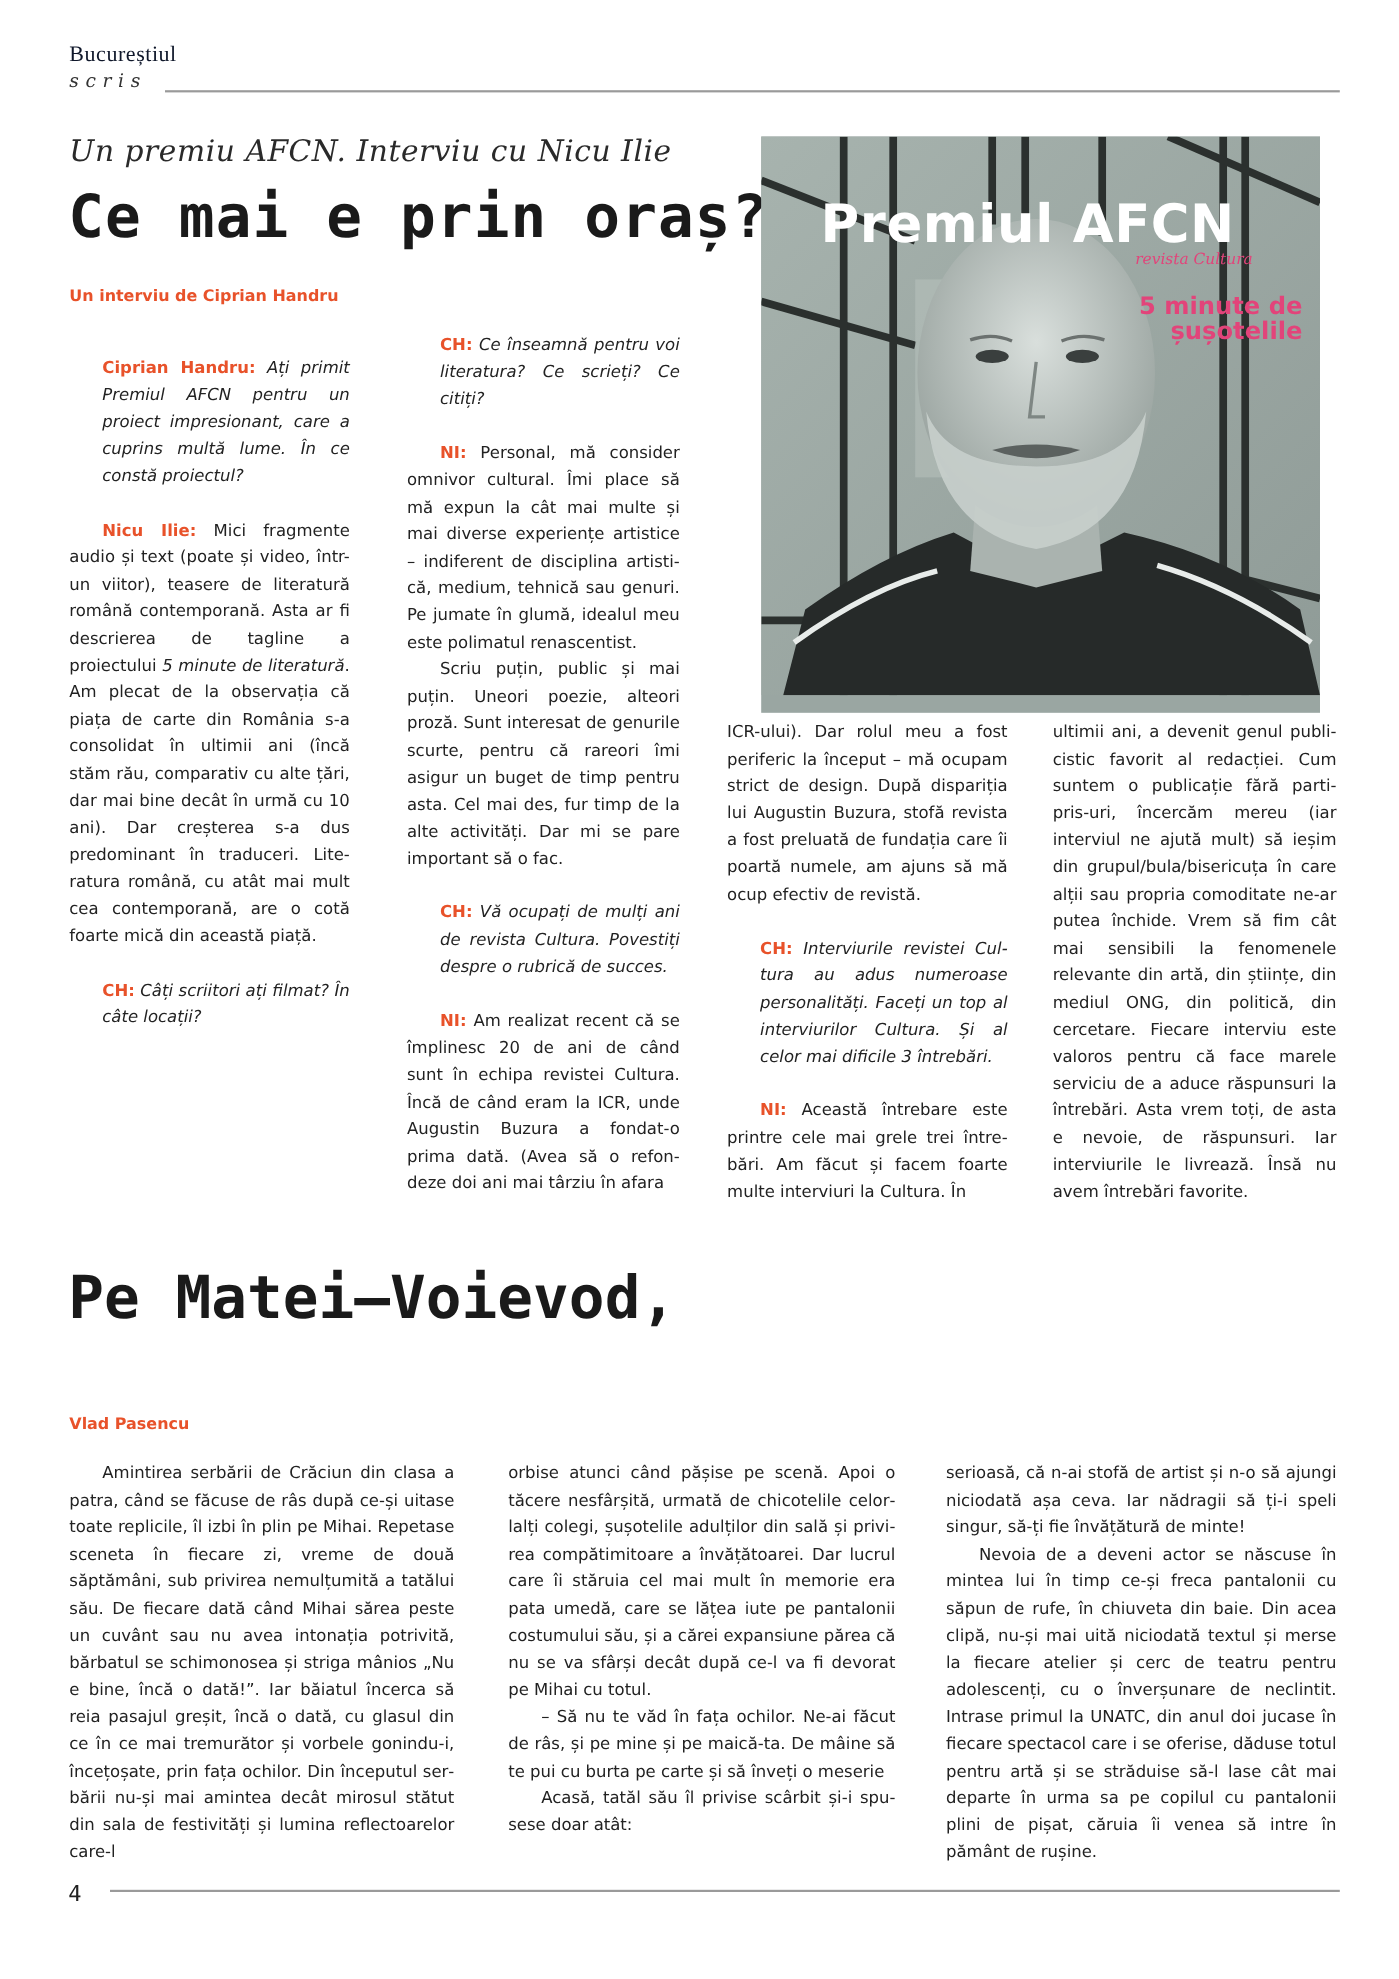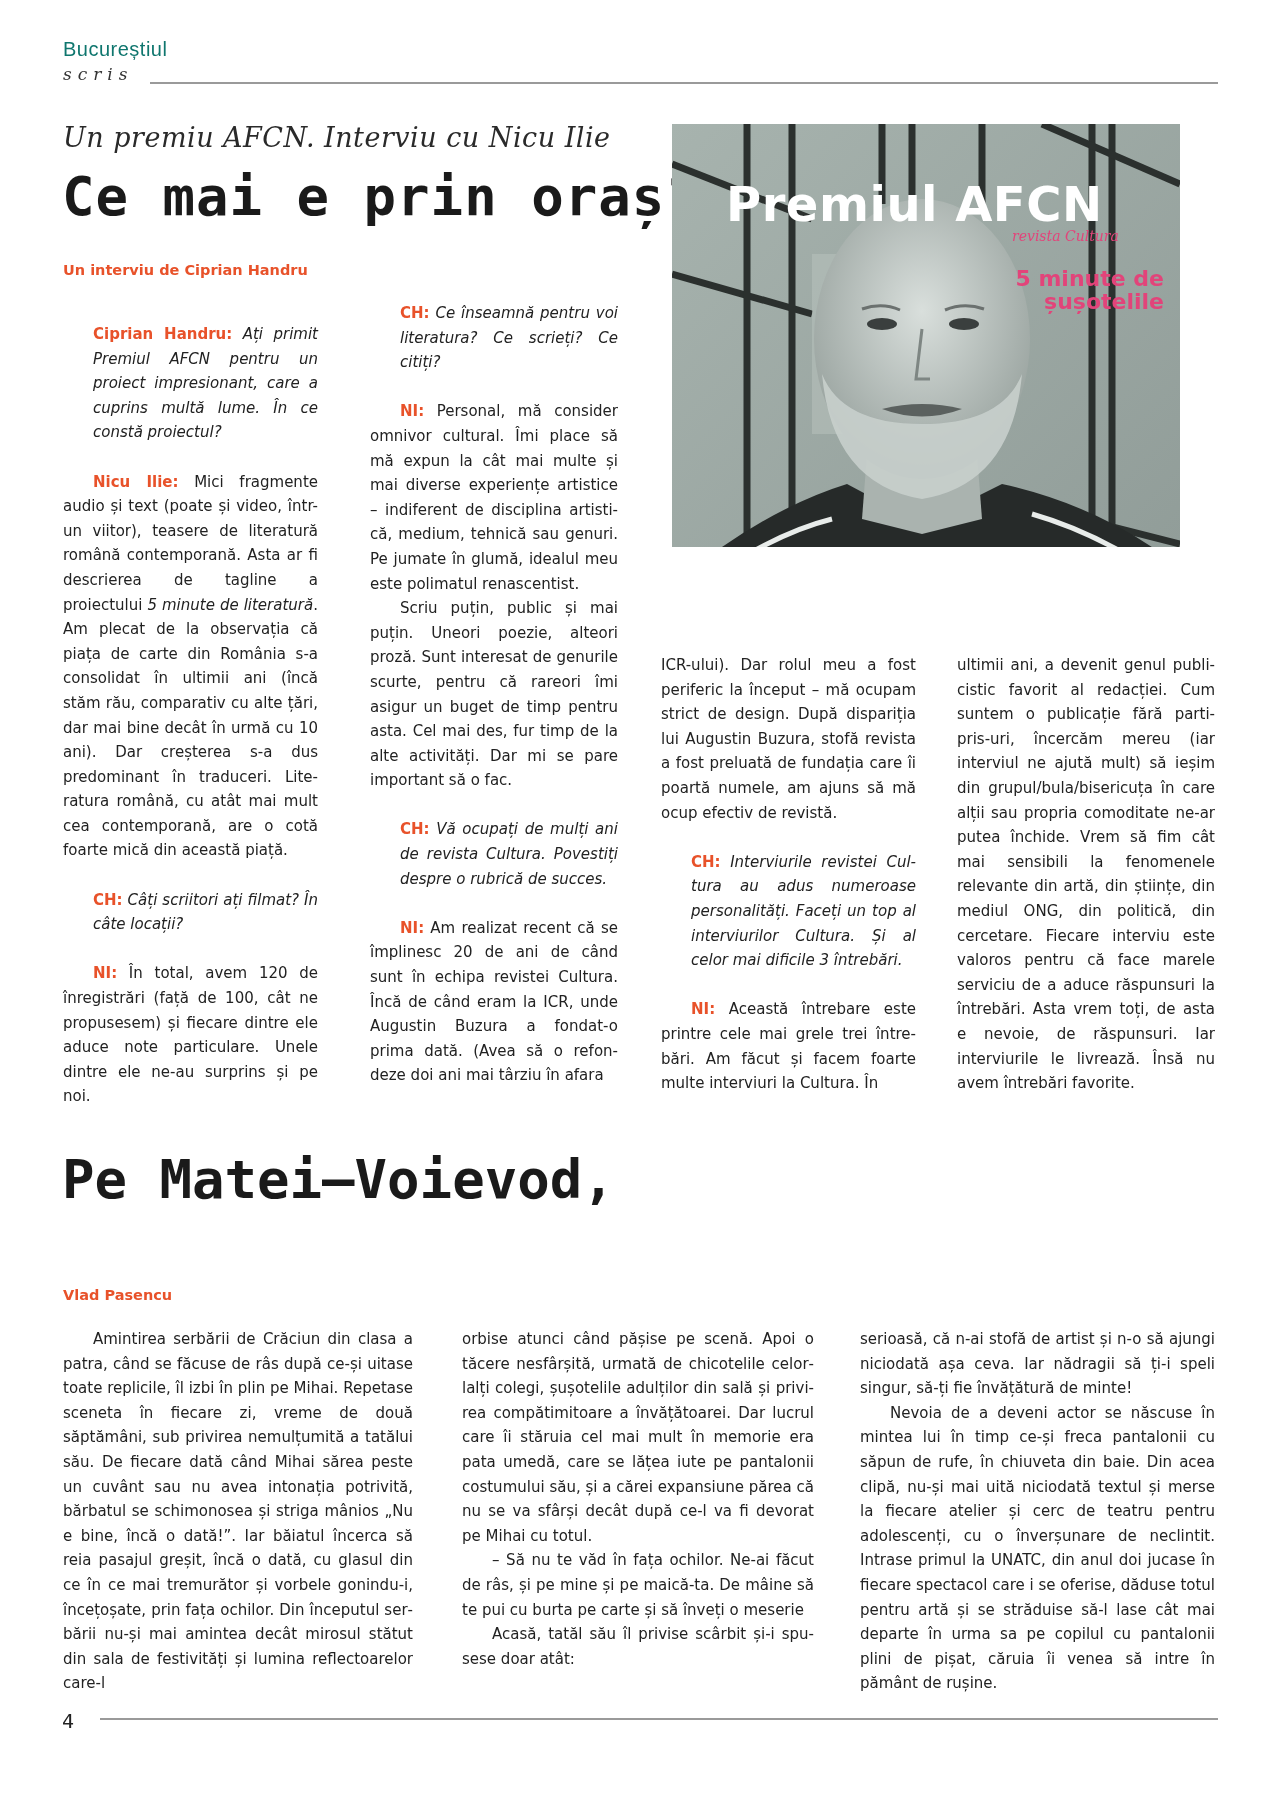--- a/index.html
+++ b/index.html
@@ -2,32 +2,32 @@
 <html><head>
 <meta charset="utf-8">
 <style>
   * { box-sizing: border-box; margin: 0; padding: 0; }
   html, body { width: 1272px; height: 1799px; background: #ffffff; overflow: hidden; }
   body { position: relative; font-family: "DejaVu Sans", sans-serif; color: #1f1f1f; }
 
   .abs { position: absolute; }
 
   
-  .mast-title { left: 63px; top: 38px; font-family: Liberation Sans, sans-serif; font-size: 20px; color: #0f766e; letter-spacing: 0.5px; text-align: right; }
+  .mast-title { left: 63px; top: 38px; font-family: Liberation Serif, serif; font-size: 20px; color: #0f172a; letter-spacing: 0.5px; text-align: right; }
   .mast-sub { left: 63px; top: 64px; font-family: "DejaVu Serif", serif; font-style: italic; font-size: 17px; color: #333; letter-spacing: 6px; }
   .mast-rule { left: 150px; top: 82px; width: 1068px; height: 2px; background: #9a9a9a; }
 
   
   .kicker { left: 63px; top: 122px; font-family: "DejaVu Serif", serif; font-style: italic; font-size: 27px; color: #2a2a2a; font-weight: 300; letter-spacing: 0.5px; }
   .headline1 { left: 62px; top: 165px; font-family: "DejaVu Sans Mono", monospace; font-size: 54px; color: #1a1a1a; letter-spacing: 1px; }
   .byline { font-family: "DejaVu Sans", sans-serif; font-weight: bold; font-size: 14.5px; color: #e8522a; }
   .byline1 { left: 63px; top: 262px; }
 
   
-  .photo { left: 672px; top: 124px; width: 508px; height: 423px; overflow: hidden; background: #9aa6a2; }
+  .photo { left: 692px; top: 124px; width: 508px; height: 524px; overflow: hidden; background: #9aa6a2; }
   .photo svg { display: block; }
   .photo-title { position: absolute; left: 54px; top: 52px; font-family: "DejaVu Sans", sans-serif; font-weight: bold; font-size: 48px; color: #ffffff; letter-spacing: 0.5px; white-space: nowrap; }
   .photo-sub { position: absolute; left: 340px; top: 104px; font-family: "DejaVu Serif", serif; font-style: italic; font-size: 14px; color: #e2447a; }
   .photo-tag { position: absolute; right: 16px; top: 143px; width: 200px; text-align: right; font-family: "DejaVu Sans", sans-serif; font-weight: bold; font-size: 22px; line-height: 23px; color: #e2447a; }
 
   
   .col { position: absolute; font-size: 15px; line-height: 24.6px; color: #222; text-align: justify; hyphens: manual; }
   .col p { margin: 0; }
   .col p.gap { margin-top: 24.6px; }
   .col p.ind { text-indent: 30px; }
@@ -115,21 +115,20 @@
   <div class="photo-tag">
     <div>5 minute de</div>
     <div>șușotelile</div>
   </div>
 </div>
 
 <div class="col c1">
   <p class="q"><span class="sp">Ciprian Handru:</span><span> Ați primit Premiul AFCN pentru un proiect impresionant, care a cuprins multă lume. În ce constă proiectul?</span></p>
   <p class="ind gap"><span class="sp">Nicu Ilie:</span><span> Mici fragmente audio și text (poate și video, într-un viitor), teasere de lite­ratură română contemporană. Asta ar fi descrierea de tagline a proiectului </span><em>5 minute de litera­tură</em><span>. Am plecat de la observația că piața de carte din România s-a consolidat în ultimii ani (încă stăm rău, comparativ cu alte țări, dar mai bine decât în urmă cu 10 ani). Dar creșterea s-a dus predominant în traduceri. Lite­ratura română, cu atât mai mult cea contemporană, are o cotă foarte mică din această piață.</span></p>
   <p class="q gap"><span class="sp">CH:</span><span> Câți scriitori ați filmat? În câte locații?</span></p>
-  <p class="ind gap"><span class="sp">NI:</span><span> În total, avem 120 de înregistrări (față de 100, cât ne propusesem) și fiecare din­tre ele aduce note particulare. Unele dintre ele ne-au surprins și pe noi.</span></p>
 </div>
 
 <div class="col c2">
   <p class="q"><span class="sp">CH:</span><span> Ce înseamnă pentru voi literatura? Ce scrieți? Ce citiți?</span></p>
   <p class="ind gap"><span class="sp">NI:</span><span> Personal, mă consider omnivor cultural. Îmi place să mă expun la cât mai multe și mai diverse experiențe artistice – indiferent de disciplina artisti­că, medium, tehnică sau genuri. Pe jumate în glumă, idealul meu este polimatul renascentist.</span></p>
   <p class="ind">Scriu puțin, public și mai puțin. Uneori poezie, alteori proză. Sunt interesat de genu­rile scurte, pentru că rareori îmi asigur un buget de timp pentru asta. Cel mai des, fur timp de la alte activități. Dar mi se pare important să o fac.</p>
   <p class="q gap"><span class="sp">CH:</span><span> Vă ocupați de mulți ani de revista Cultura. Povestiți despre o rubrică de succes.</span></p>
   <p class="ind gap"><span class="sp">NI:</span><span> Am realizat recent că se împlinesc 20 de ani de când sunt în echipa revistei Cultura. Încă de când eram la ICR, unde Augustin Buzura a fondat-o prima dată. (Avea să o refon­deze doi ani mai târziu în afara</span></p>
 </div>
 

